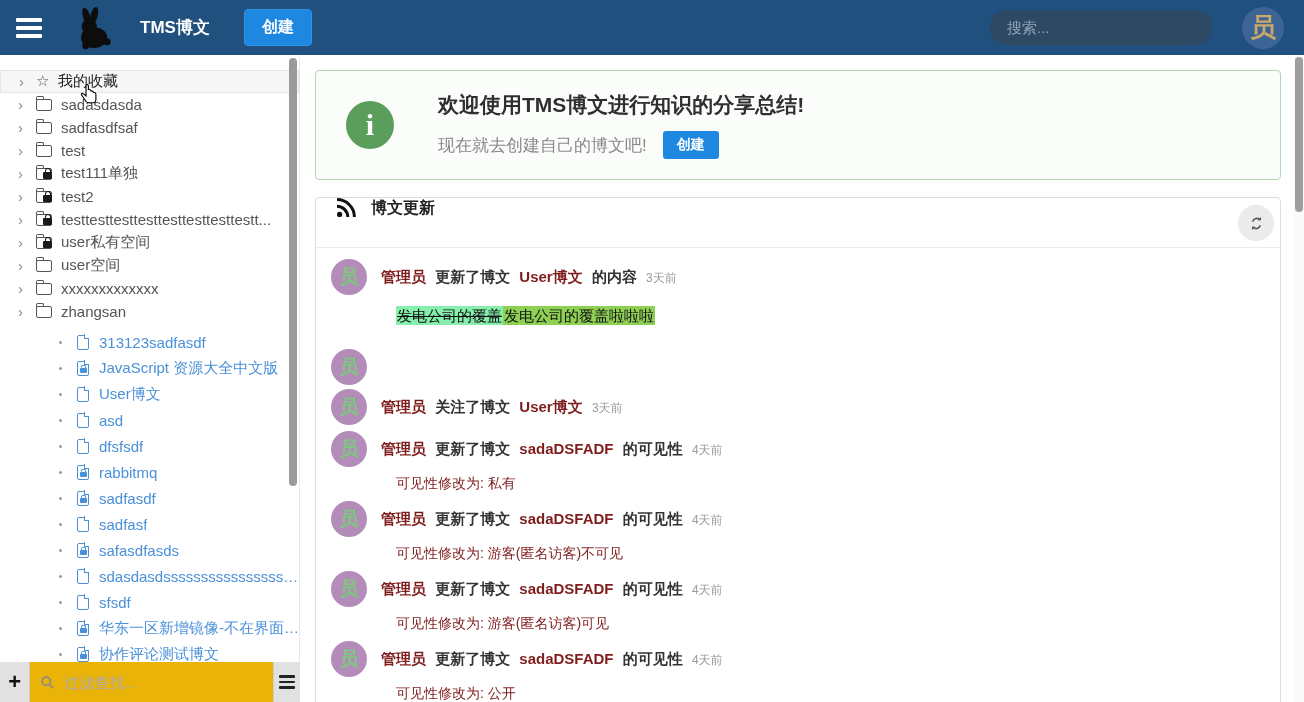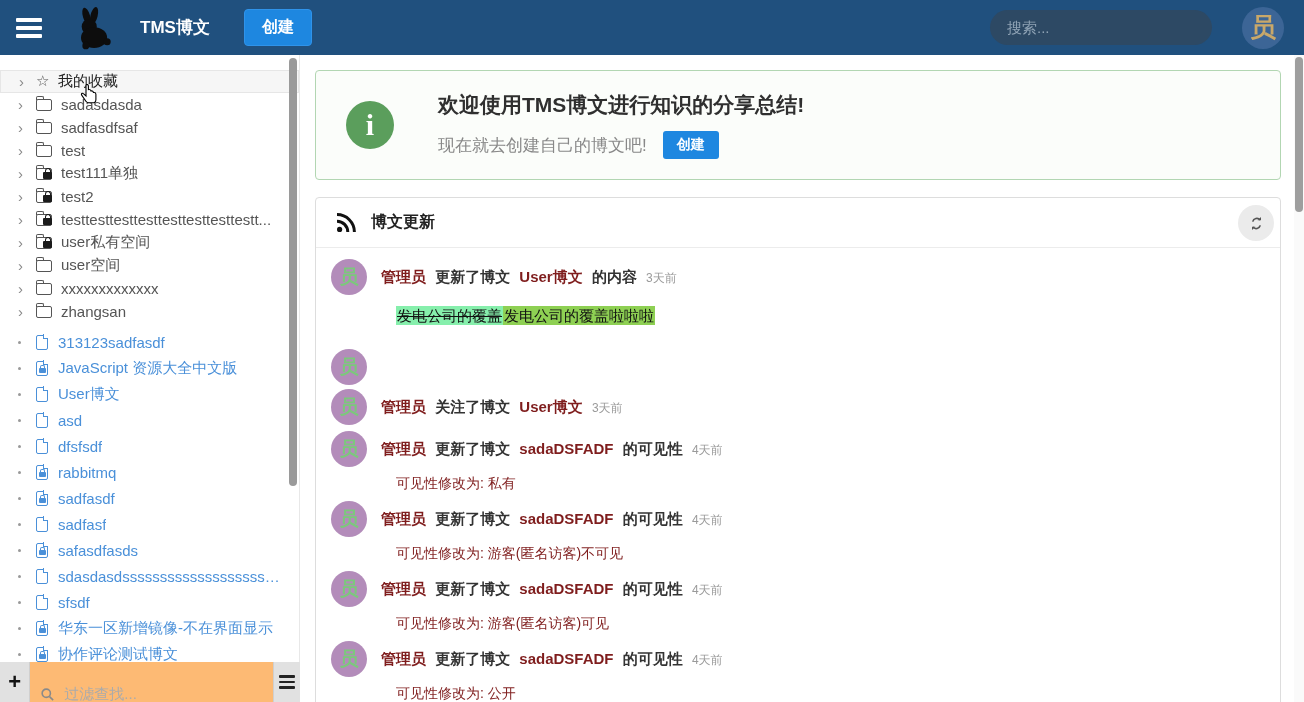--- a/index.html
+++ b/index.html
@@ -57,21 +57,21 @@
   .ic-folder::before {
     content:''; position:absolute; top:-4px; left:-1.4px; width:6px; height:3px;
     border:1.4px solid #555; border-bottom:none; border-radius:2px 2px 0 0;
   }
   .lk { position:absolute; left:6px; top:3px; width:9px; height:7px; background:#1b1b1b; border-radius:1px; }
   .lk::before {
     content:''; position:absolute; left:1.5px; top:-4px; width:4px; height:4px;
     border:1.6px solid #1b1b1b; border-bottom:none; border-radius:3px 3px 0 0;
   }
   .tlabel { overflow:hidden; text-overflow:ellipsis; max-width:215px; }
-  .docs { margin-top:6px; }
+  .docs { margin-top:6px;margin-left:41px; }
   .drow {
     height:26px; display:flex; align-items:center; padding-left:18px;
     font-size:15px; color:#4a90d9; cursor:pointer; white-space:nowrap;
   }
   .dot { width:3px; height:3px; border-radius:50%; background:#999; margin-right:15px; flex:none; }
   .ic-doc {
     position:relative; width:12px; height:15px; border:1.4px solid #4a90d9;
     border-radius:2px; flex:none; margin-right:10px;
   }
   .ic-doc::after {
@@ -91,22 +91,22 @@
   
   .side-footer {
     position:absolute; left:0; top:662px; width:300px; height:40px;
     background:#e1e1e1; display:flex; align-items:center;
   }
   .sf-add {
     width:48px; text-align:center; font-size:22px; font-weight:bold; color:#111;
     cursor:pointer; line-height:40px;
   }
   .sf-mid {
-    flex:1; height:40px; display:flex; align-items:flex-end; gap:9px; padding:0 10px;
-    border-left:1px solid #cfcfcf; border-right:1px solid #cfcfcf; background:#fdba74;
+    flex:1; height:40px; display:flex; align-items:center; gap:9px; padding:0 10px;
+    border-left:1px solid #cfcfcf; border-right:1px solid #cfcfcf; background:#eab308;
   }
   .sf-mid input {
     flex:1; background:transparent; border:none; outline:none; font-size:15px;
     color:#555; font-family:inherit;
   }
   .sf-mid input::placeholder { color:#ababab; }
   .sf-menu { width:42px; display:flex; flex-direction:column; align-items:center; gap:3px; cursor:pointer; }
   .sf-menu i { display:block; width:16px; height:2.5px; background:#222; border-radius:1px; }
   
   .main-scroll-track { position:absolute; left:1294px; top:55px; width:10px; height:647px; background:#fafafa; }
@@ -126,21 +126,21 @@
   .welcome-sub { display:flex; align-items:center; font-size:17px; color:#888; }
   .btn-create-sm {
     margin-left:16px; background:#1e87e0; color:#fff; font-weight:bold; font-size:14px;
     border:none; border-radius:3px; padding:5px 14px; cursor:pointer;
   }
   .updates {
     position:absolute; left:315px; top:197px; width:966px; height:520px;
     background:#fff; border:1px solid #ddd; border-radius:4px;
   }
   .upd-header {
-    height:50px; display:flex; align-items:center; padding:0 20px;
+    height:50px; display:flex; padding:0 20px;
     border-bottom:1px solid #ececec; position:relative;
   }
   .upd-title { margin-left:15px; font-size:16px; font-weight:bold; color:#222; }
   .btn-refresh {
     position:absolute; right:6px; top:7px; width:36px; height:36px; border-radius:50%;
     background:#ebebeb; border:none; display:flex; align-items:center; justify-content:center;
     cursor:pointer;
   }
   .feed { padding:11px 20px 0 15px; }
   .entry { }

